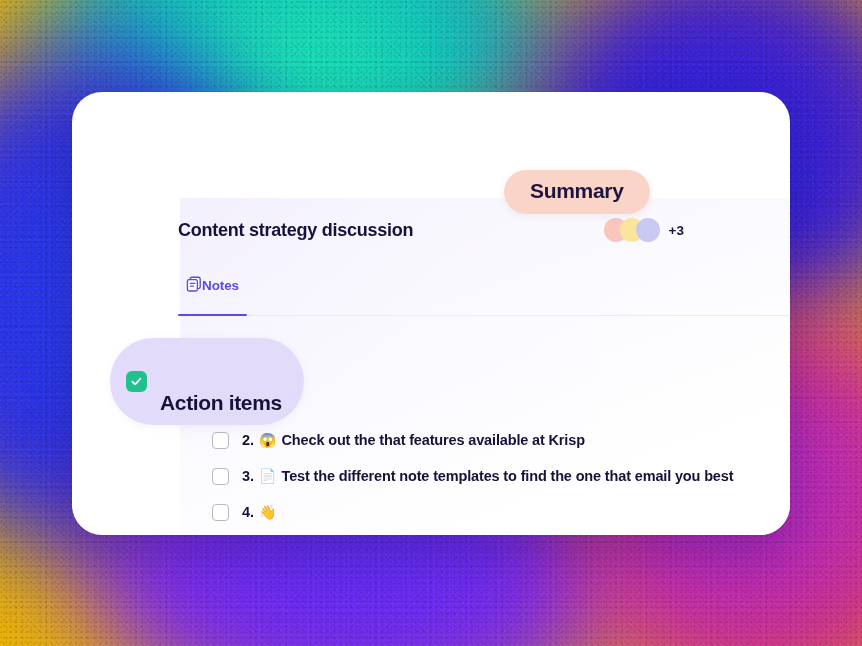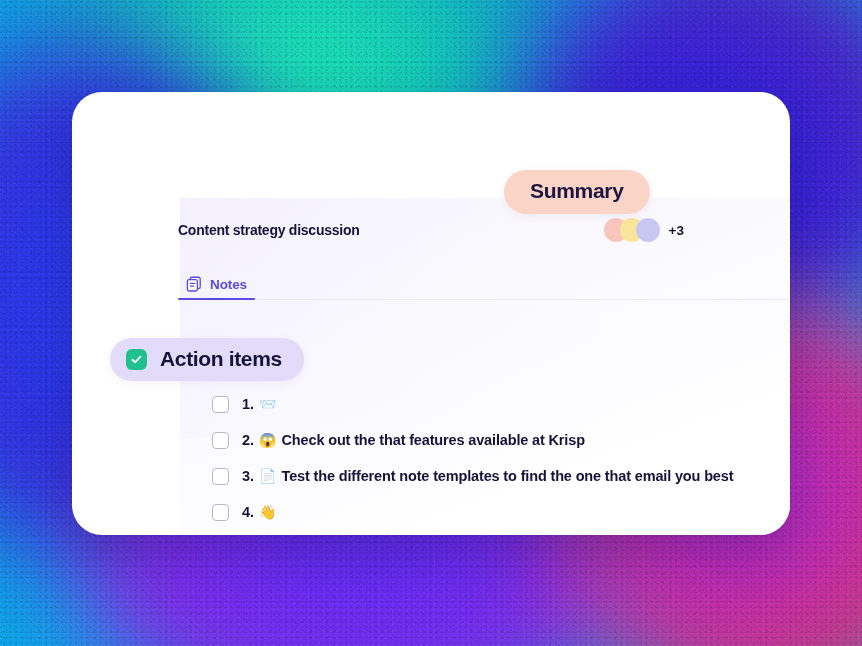--- a/index.html
+++ b/index.html
@@ -9,21 +9,21 @@
     height: 646px;
     overflow: hidden;
     background: #000000;
     font-family: "Liberation Sans", sans-serif;
   }
 
   #stage {
     position: relative;
     width: 862px;
     height: 646px;
-    background: #0ea5e9;
+    background: #eab308;
     overflow: hidden;
   }
 
   
   .glow {
     position: absolute;
     border-radius: 50%;
     filter: blur(46px);
     pointer-events: none;
   }
@@ -105,21 +105,21 @@
   
   #header-row {
     position: absolute;
     left: 106px; top: 126px;
     width: 506px;
     display: flex;
     align-items: center;
     justify-content: space-between;
   }
   #meeting-title {
-    font-size: 14px;
+    font-size: 18px;
     font-weight: 700;
     letter-spacing: -0.25px;
     color: #17123a;
     white-space: nowrap;
   }
   #attendees {
     display: flex;
     align-items: center;
     gap: 9px;
   }
@@ -160,23 +160,22 @@
     left: 106px; top: 178px;
     right: 0;
     display: flex;
     align-items: flex-end;
     gap: 22px;
     border-bottom: 1px solid #eceaf4;
     padding-bottom: 0;
   }
   .tab {
     display: flex;
-    align-items: center;
-    gap: 8px;
-    padding: 6px 8px 6px;
+    align-items: flex-end;
+    padding: 6px 8px 22px;
     font-size: 13.5px;
     font-weight: 600;
     letter-spacing: -0.1px;
     cursor: pointer;
     position: relative;
   }
   .tab.active { color: #5b4be0; }
   .tab.active::after {
     content: "";
     position: absolute;
@@ -208,20 +207,21 @@
     display: flex;
     align-items: center;
     justify-content: center;
     flex: 0 0 auto;
   }
   #action-label {
     font-size: 21px;
     font-weight: 700;
     letter-spacing: -0.35px;
     color: #17123a;
+    margin-top: 44px;
   }
 
   
   #checklist {
     position: absolute;
     left: 140px; top: 294px;
     right: 8px;
   }
   .check-row {
     display: flex;

